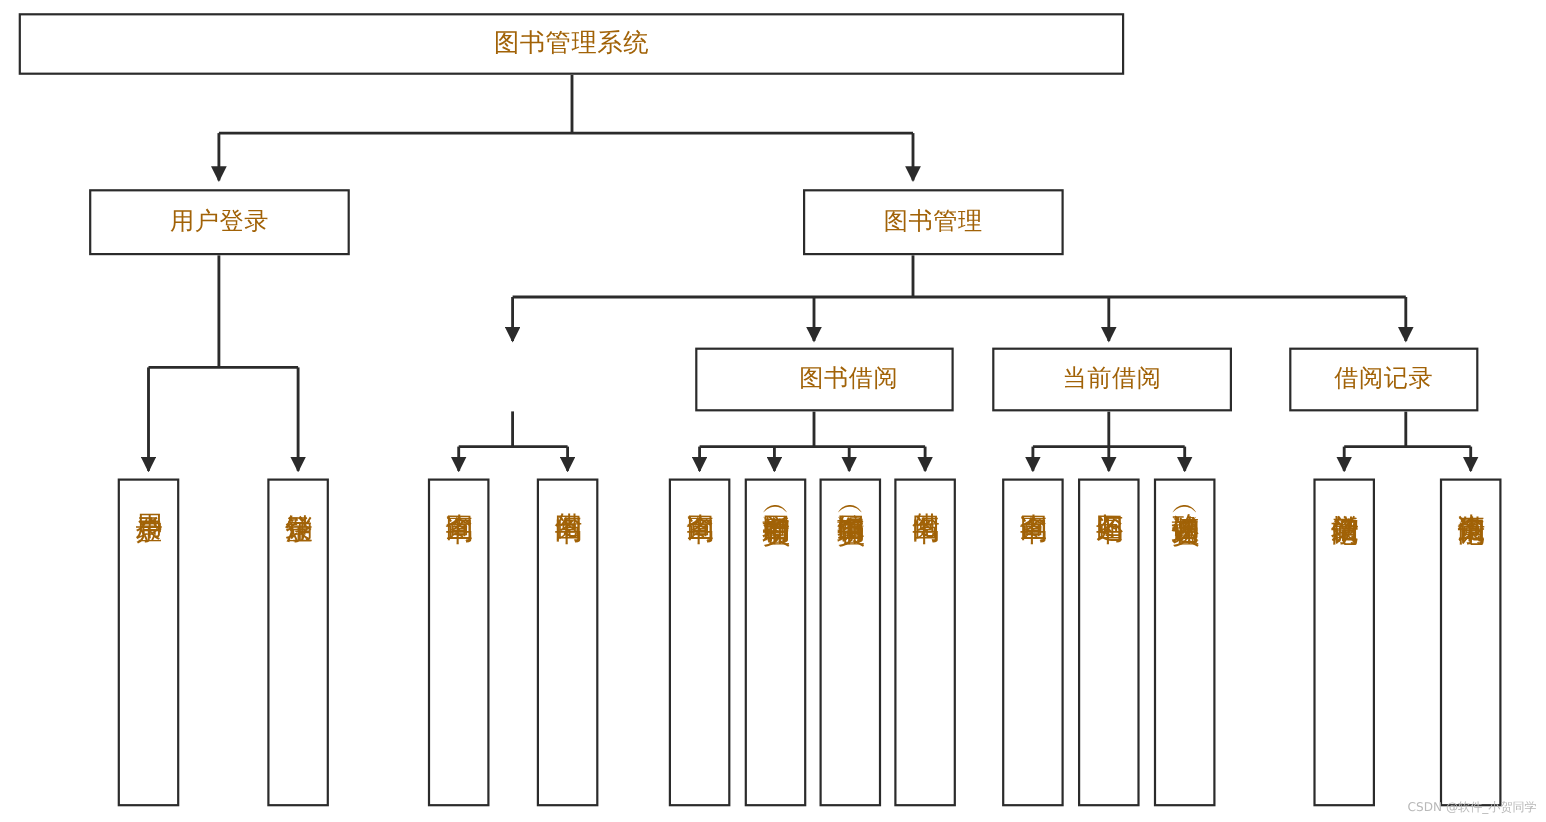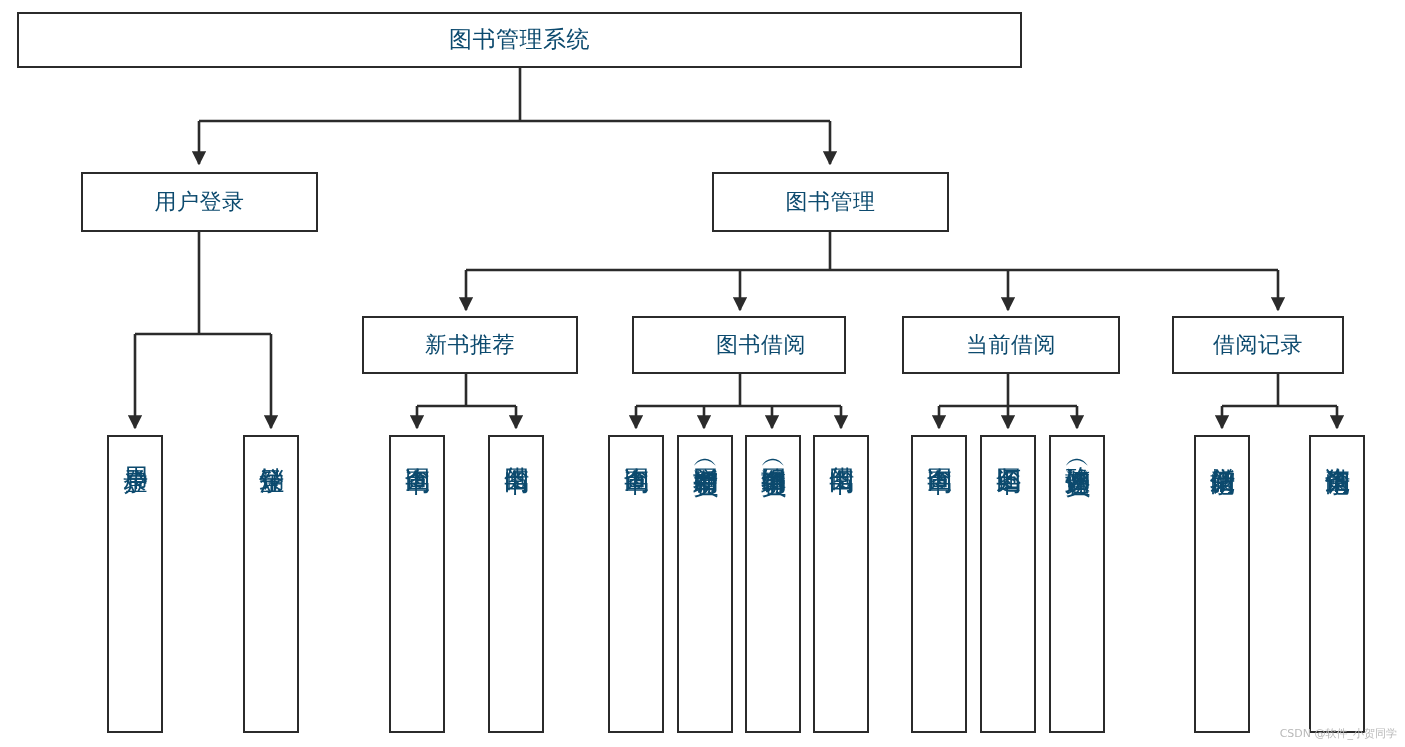--- a/index.html
+++ b/index.html
@@ -14,21 +14,21 @@
   .svg-layer{position:absolute;left:0;top:0;width:1405px;height:747px;}
 
   .node{
     position:absolute;
     box-sizing:border-box;
     border:2px solid #2b2b2b;
     background:#ffffff;
     display:flex;
     align-items:center;
     justify-content:center;
-    color:#0c4a6e;
+    color:#a16207;
     z-index:2;
   }
   .node-label{
     display:block;
     line-height:1.18;
     letter-spacing:0.5px;
     white-space:nowrap;
   }
   .h-node .node-label{font-size:22px;}
   .root .node-label{font-size:23px;}
@@ -110,28 +110,25 @@
     </g>
   </svg>
 
   <div class="node root h-node" style="left:17px;top:12px;width:1005px;height:56px;">
     <span class="node-label">图书管理系统</span>
   </div>
 
   <div class="node h-node" style="left:81px;top:172px;width:237px;height:60px;">
     <span class="node-label">用户登录</span>
   </div>
-  <div class="node h-node" style="left:712px;top:172px;width:237px;height:60px;">
+  <div class="node h-node" style="left:730px;top:172px;width:237px;height:60px;">
     <span class="node-label">图书管理</span>
   </div>
 
-  <div class="node h-node" style="left:362px;top:316px;width:216px;height:58px;">
-    <span class="node-label">新书推荐</span>
-  </div>
-  <div class="node h-node" style="left:632px;top:316px;width:214px;height:58px;padding-left:44px;">
+  <div class="node h-node" style="left:632px;top:316px;width:235px;height:58px;padding-left:44px;">
     <span class="node-label">图书借阅</span>
   </div>
   <div class="node h-node" style="left:902px;top:316px;width:218px;height:58px;">
     <span class="node-label">当前借阅</span>
   </div>
   <div class="node h-node" style="left:1172px;top:316px;width:172px;height:58px;">
     <span class="node-label">借阅记录</span>
   </div>
 
   <div class="node leaf" style="left:107px;top:435px;width:56px;height:298px;">

